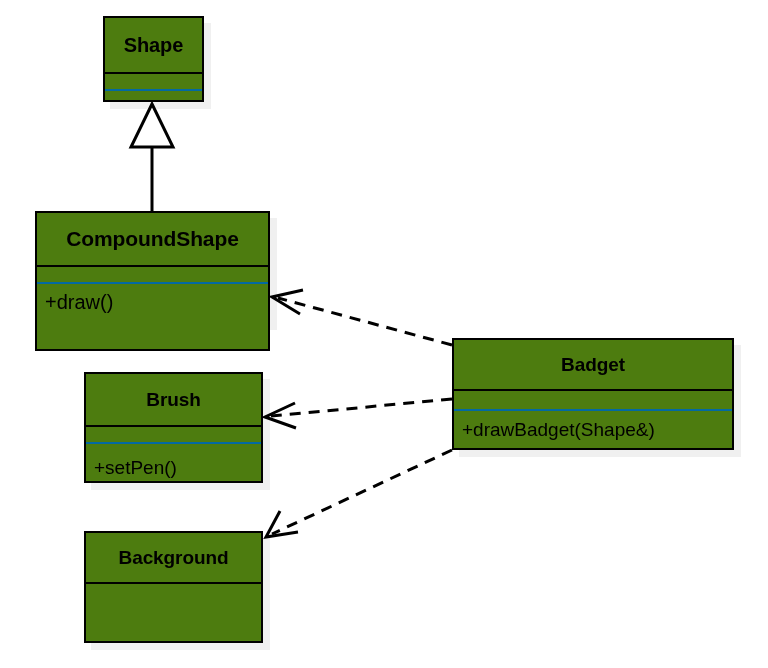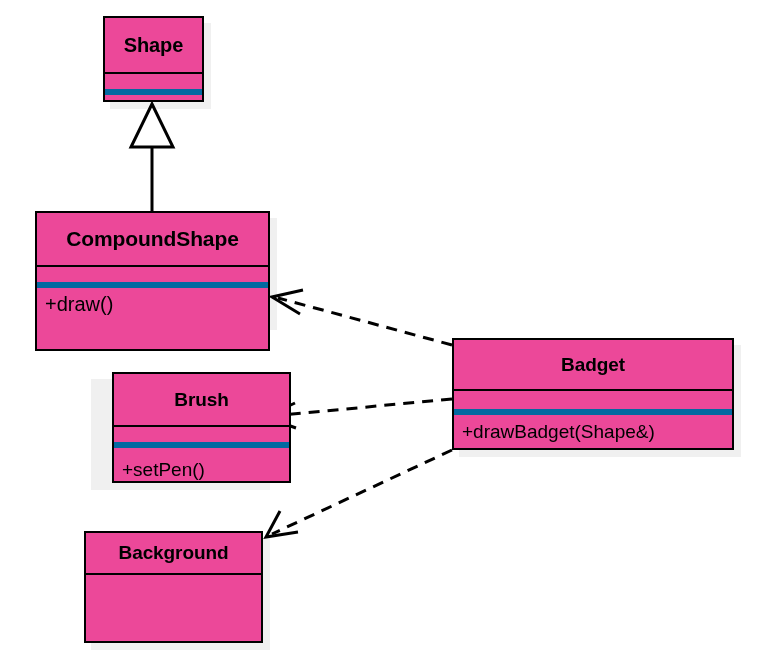--- a/index.html
+++ b/index.html
@@ -20,21 +20,21 @@
     position: absolute;
     left: 0;
     top: 0;
     width: 768px;
     height: 668px;
   }
   
   .uml-class {
     position: absolute;
     box-sizing: border-box;
-    background: #ec4899;
+    background: #4d7c0f;
     border: 2px solid #000000;
     z-index: 3;
   }
   .uml-shadow {
     position: absolute;
     background: #f0f0f0;
     z-index: 1;
   }
   .uml-compartment {
     box-sizing: border-box;
@@ -45,21 +45,21 @@
   }
   .uml-name-compartment {
     justify-content: center;
     font-weight: bold;
     letter-spacing: -0.1px;
   }
   .uml-attrs-compartment {
     border-top: 2px solid #000000;
   }
   .uml-ops-compartment {
-    border-top: 6px solid #0369a1;
+    border-top: 2px solid #0369a1;
     justify-content: flex-start;
     padding-left: 8px;
     font-weight: normal;
   }
   
   #edges-svg {
     position: absolute;
     left: 0;
     top: 0;
     width: 768px;
@@ -111,28 +111,28 @@
     <div class="uml-compartment uml-attrs-compartment" style="height:17px;"></div>
     <div class="uml-compartment uml-ops-compartment" style="height:15px;"></div>
   </div>
 
   <div class="uml-class" style="left:35px; top:211px; width:235px; height:140px;">
     <div class="uml-compartment uml-name-compartment" style="height:52px; font-size:21px;">CompoundShape</div>
     <div class="uml-compartment uml-attrs-compartment" style="height:17px;"></div>
     <div class="uml-compartment uml-ops-compartment" style="height:39px; font-size:20px;">+draw()</div>
   </div>
 
-  <div class="uml-class" style="left:84px; top:372px; width:179px; height:111px;margin-left:28px;">
+  <div class="uml-class" style="left:84px; top:372px; width:179px; height:111px;">
     <div class="uml-compartment uml-name-compartment" style="height:51px; font-size:19px;">Brush</div>
     <div class="uml-compartment uml-attrs-compartment" style="height:17px;"></div>
     <div class="uml-compartment uml-ops-compartment" style="height:50px; font-size:19px;">+setPen()</div>
   </div>
 
   <div class="uml-class" style="left:84px; top:531px; width:179px; height:112px;">
-    <div class="uml-compartment uml-name-compartment" style="height:40px; font-size:19px;">Background</div>
+    <div class="uml-compartment uml-name-compartment" style="height:49px; font-size:19px;">Background</div>
     <div class="uml-compartment uml-attrs-compartment" style="height:17px;"></div>
   </div>
 
   <div class="uml-class" style="left:452px; top:338px; width:282px; height:112px;">
     <div class="uml-compartment uml-name-compartment" style="height:49px; font-size:19px;text-align:right;">Badget</div>
     <div class="uml-compartment uml-attrs-compartment" style="height:20px;"></div>
     <div class="uml-compartment uml-ops-compartment" style="height:39px; font-size:19px;padding-left:8px;">+drawBadget(Shape&amp;)</div>
   </div>
 
 </div>

